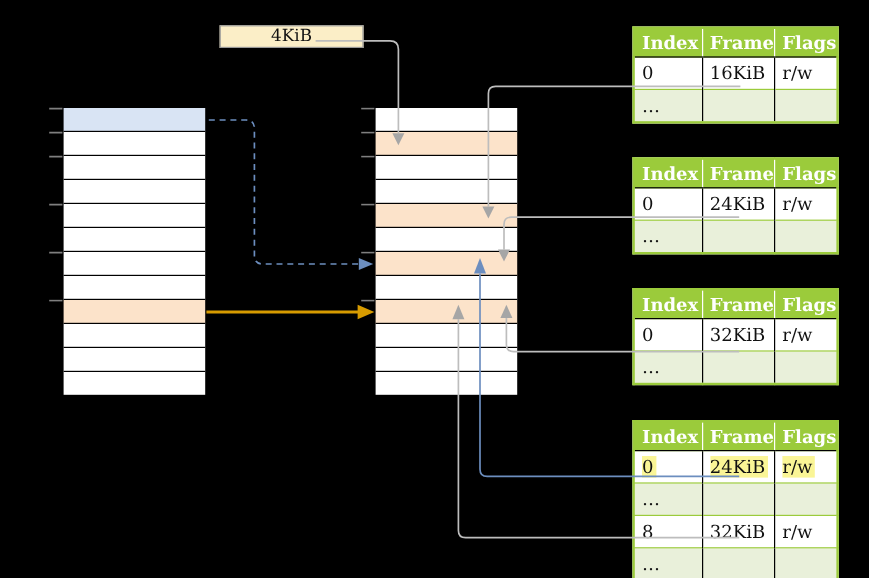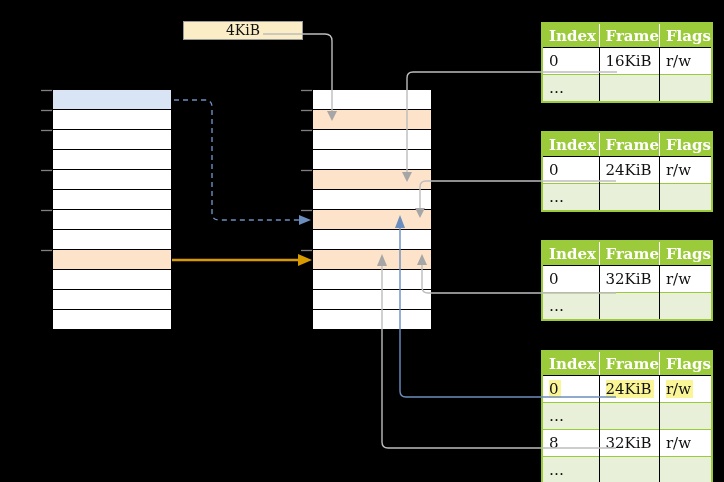--- a/index.html
+++ b/index.html
@@ -10,39 +10,39 @@
     --label-cream:#FBEEC7;
     --highlight-yellow:#FAF596;
     --line-grey:#BDBDBD;
     --head-grey:#A6A6A6;
     --tick-grey:#7F7F7F;
     --arrow-blue:#6C8EBF;
     --arrow-orange:#D79B00;
   }
   html,body{margin:0;padding:0;}
   body{font-family:"DejaVu Serif","Liberation Serif",serif;background:#000;}
-  #canvas{position:relative;width:724px;height:482px;background:#000;overflow:hidden;}
+  #canvas{position:relative;width:724px;height:482px;background:#000;overflow:hidden;border-radius:30px;}
 
   
   .mem-col{position:absolute;width:118px;border:1px solid #000;}
   .mem-row{height:19px;border-bottom:1px solid #000;background:#fff;}
   .mem-row:last-child{border-bottom:none;}
   .mem-row.blue{background:var(--cell-blue);}
   .mem-row.orange{background:var(--cell-orange);}
 
   
   .size-label{
     position:absolute;left:183px;top:21px;width:118px;height:17px;
     background:var(--label-cream);border:1px solid #999;
     font-size:14px;line-height:17px;text-align:center;color:#111;
   }
 
   
   table.pt{
-    position:absolute;left:541px;border-collapse:collapse;table-layout:fixed;
+    position:absolute;left:527px;border-collapse:collapse;table-layout:fixed;
     background:#fff;border:2px solid var(--table-green);padding-left:16px;
   }
   table.pt col.c-index{width:57px;}
   table.pt col.c-frame{width:60px;}
   table.pt col.c-flags{width:51px;}
   table.pt th{
     background:var(--table-green);color:#fff;font-weight:bold;font-size:15px;
     text-align:left;height:23px;padding:0 0 0 6px;
     border-right:1px solid #fff;border-bottom:1px solid #000;
   }

